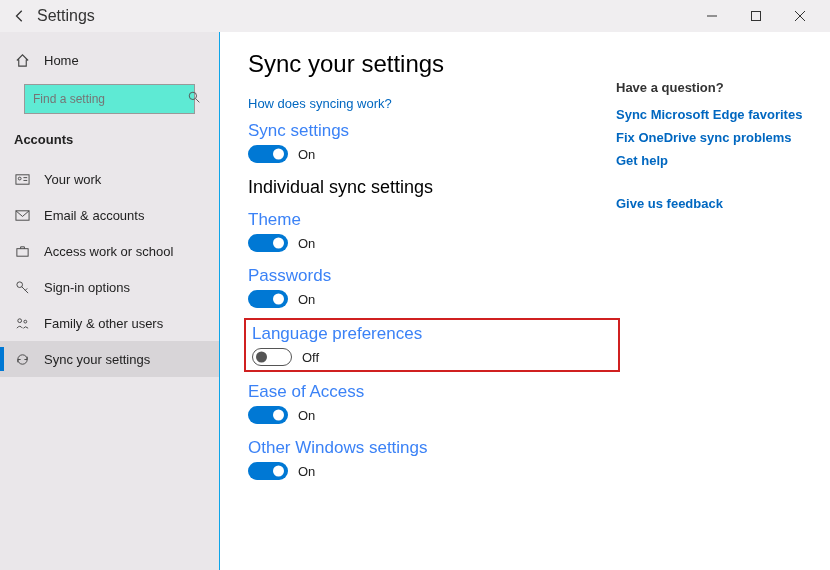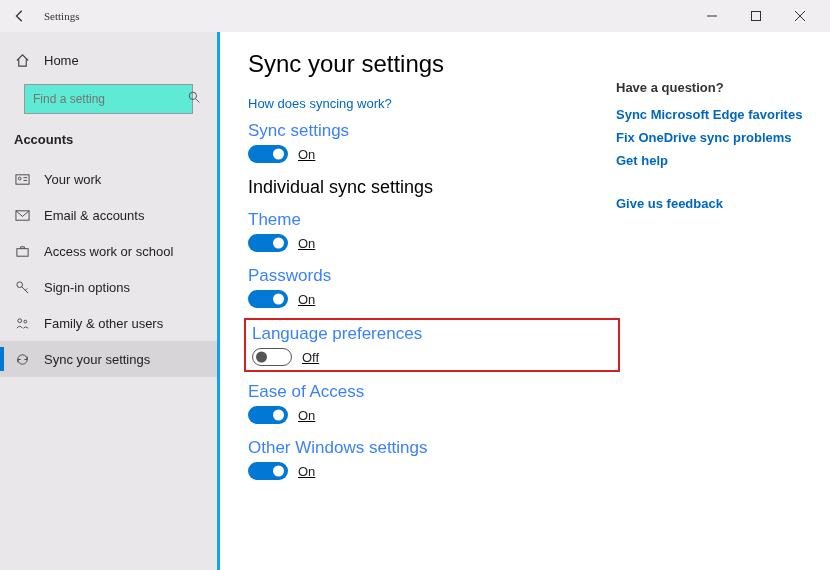--- a/index.html
+++ b/index.html
@@ -1,43 +1,43 @@
 <!DOCTYPE html>
 <html><head>
 <meta charset="utf-8">
 <style>
 * { margin: 0; padding: 0; box-sizing: border-box; font-family: "Segoe UI", sans-serif; }
 body { width: 830px; height: 570px; background: #fff; overflow: hidden; }
 .titlebar { height: 32px; display: flex; align-items: center; padding: 0 8px; background: #f0eef0; }
 .titlebar .back { width: 24px; height: 24px; display: flex; align-items: center; justify-content: center; font-size: 14px; cursor: pointer; }
-.titlebar .title { margin-left: 12px; font-size: 11px; color: #333; font-family: Liberation Serif, serif; }
+.titlebar .title { margin-left: 5px; font-size: 16px; color: #333; }
 .titlebar .spacer { flex: 1; }
 .win-controls { display: flex; gap: 0; }
 .win-btn { width: 44px; height: 32px; display: flex; align-items: center; justify-content: center; font-size: 11px; cursor: pointer; color: #333; }
 .content { display: flex; height: calc(570px - 32px); }
-.sidebar { width: 220px; background: #eae7ea; padding-top: 10px; border-right: 3px solid #0ea5e9; }
+.sidebar { width: 220px; background: #eae7ea; padding-top: 10px; border-right: 1px solid #0ea5e9; }
 .sidebar-row { display: flex; align-items: center; height: 36px; padding: 0 14px; font-size: 13px; color: #222; cursor: pointer; gap: 14px; }
 .sidebar-row.selected { background: #d8d5d8; position: relative; }
 .sidebar-row.selected::before { content: ""; position: absolute; left: 0; top: 6px; bottom: 6px; width: 4px; background: #0078d4; }
 .sidebar .icon { width: 16px; height: 16px; display: flex; align-items: center; justify-content: center; font-size: 14px; color: #444; }
 .search-box { display: flex; align-items: center; margin: 6px 24px 12px; height: 30px; border: 1px solid #999; background: #5eead4; padding: 0 8px; }
 .search-box input { flex: 1; border: none; background: transparent; outline: none; font-size: 12px; color: #555; }
 .search-box .sicon { font-size: 13px; color: #555; }
 .section-label { padding: 6px 14px 14px; font-size: 13px; font-weight: 600; color: #222; }
 .main { flex: 1; display: flex; padding: 18px 24px 0 28px; }
 .main-col { flex: 1; max-width: 380px; }
 .right-col { width: 190px; padding-top: 30px; font-weight: bold; }
 h1 { font-size: 24px; font-weight: 400; margin-bottom: 18px; }
 .desc { font-size: 13px; color: #333; margin-bottom: 14px; }
 .link { font-size: 13px; color: #0067c0; cursor: pointer; display: block; margin-bottom: 10px; }
 .group-title { font-size: 18px; font-weight: 400; margin: 14px 0 12px; }
 .setting { margin-bottom: 14px; position: relative; }
 .setting.highlighted { outline: 2px solid #d02020; outline-offset: 2px; padding: 2px 4px; }
 .setting-label { font-size: 17px; color: #3b82f6; margin-bottom: 4px; }
-.toggle-row { display: flex; align-items: center; gap: 10px; text-decoration: underline; }
+.toggle-row { display: flex; align-items: center; gap: 10px; }
 .toggle { width: 40px; height: 18px; border-radius: 9px; position: relative; cursor: pointer; }
 .toggle.on { background: #0078d4; }
 .toggle.off { background: #fff; border: 1px solid #555; }
 .toggle .knob { position: absolute; width: 11px; height: 11px; border-radius: 50%; top: 50%; transform: translateY(-50%); }
 .toggle.on .knob { right: 4px; background: #fff; }
 .toggle.off .knob { left: 3px; background: #555; }
 .toggle-text { font-size: 13px; color: #222; }
 .right-heading { font-size: 13px; color: #333; margin-bottom: 12px; }
 .right-col .link { margin-bottom: 8px; }
 .right-section { margin-bottom: 28px; }

